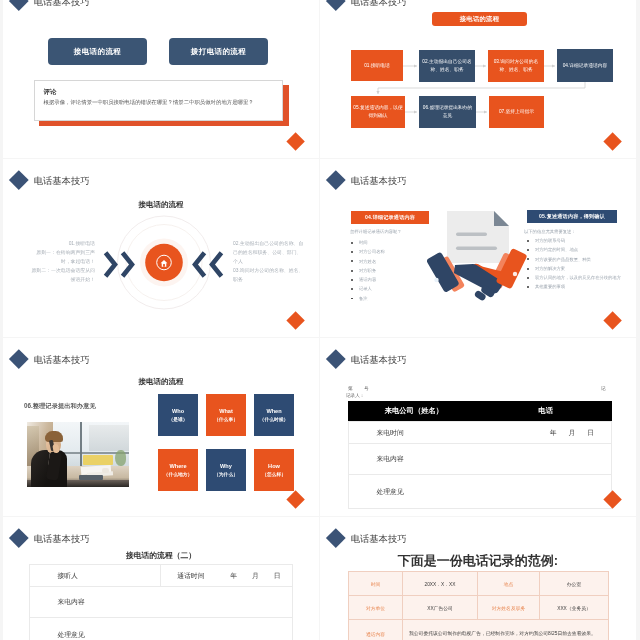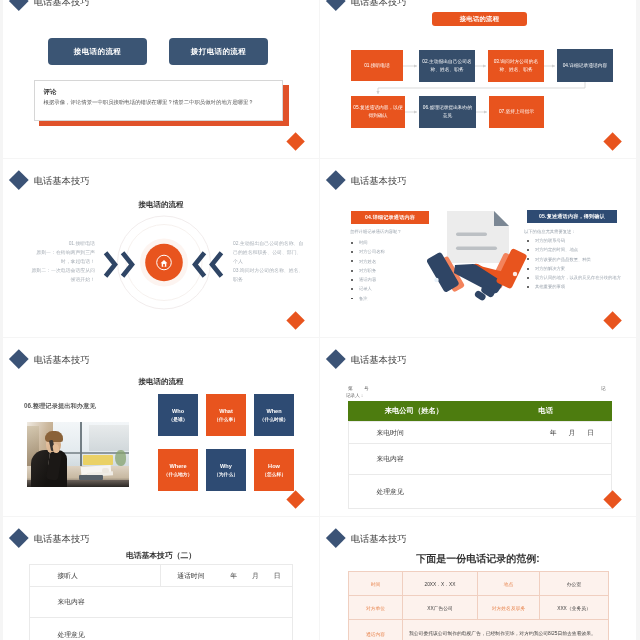--- a/index.html
+++ b/index.html
@@ -88,21 +88,21 @@
   .rhdr-a{left:28px;top:48px;}
   .rhdr-b{left:26px;top:55px;}
   .rhdr-c{left:281px;top:48px;}
   .rtab{position:absolute;left:27.5px;top:63px;width:264.5px;border-collapse:collapse;table-layout:fixed;}
   .rtab th{height:18px;color:#fff;font-size:7.3px;font-weight:bold;text-align:center;}
   .rtab td{height:21px;font-size:6.8px;color:#3a3a3a;border:0.7px solid #eaeaea;padding:0 0 0 28px;vertical-align:middle;}
   .rtab tr.tall td{height:30px;}
   .rtab tr:last-child td{height:33px;}
   .rtab td.ymd{text-align:right;padding-right:12px;letter-spacing:5px;border-left:0;}
   .rtab td.lbl{border-right:0;}
-  .rtab-o th{background:#4d7c0f;}
+  .rtab-o th{background:#000000;}
   .rtab-b th{background:#3b557c;}
   .rtab td.two{padding:0;position:relative;}
   .rtab td.two span{position:absolute;top:50%;transform:translateY(-50%);}
   .rtab td.two span:first-child{left:16px;}
   .rtab td.two .ymdx{right:5px;letter-spacing:6.5px;}
 
   
   .xtab{position:absolute;left:28px;top:54px;width:260px;border-collapse:collapse;table-layout:fixed;}
   .xtab td{border:0.7px solid #f0cfc0;height:21px;font-size:4.8px;text-align:center;vertical-align:middle;background:#fdf2ed;}
   .xtab td.k{color:#e8854e;}
@@ -340,21 +340,21 @@
       <div class="odia"></div>
     </div>
   </div>
 
   <div class="srow">
     <div class="slide">
       <div class="stitle">
         <div class="tdia"></div>
         <div class="ttext">电话基本技巧</div>
       </div>
-      <div class="subt" style="top:33px;font-size:7.8px;">电话基本技巧（二）</div>
+      <div class="subt" style="top:33px;font-size:7.8px;">接电话的流程（二）</div>
       <table class="rtab rtab-b" style="left:25.5px;top:47px;width:264.5px;">
         <tbody>
         <tr>
           <td class="lbl">接听人</td>
           <td class="two">
             <span>通话时间</span>
             <span class="ymdx">年   月   日</span>
           </td>
         </tr>
         <tr class="tall">
@@ -365,21 +365,21 @@
         </tr>
       </tbody>
         </table>
 
     </div>
     <div class="slide">
       <div class="stitle">
         <div class="tdia"></div>
         <div class="ttext">电话基本技巧</div>
       </div>
-      <div class="subt" style="top:35px;font-size:10px;">下面是一份电话记录的范例:</div>
+      <div class="subt" style="top:35px;font-size:13px;">下面是一份电话记录的范例:</div>
       <table class="xtab">
         <colgroup>
             <col class="c1">
             <col class="c2">
             <col class="c3">
             <col class="c4">
           </colgroup>
         <tbody>
             <tr>
           <td class="k">时间</td>

